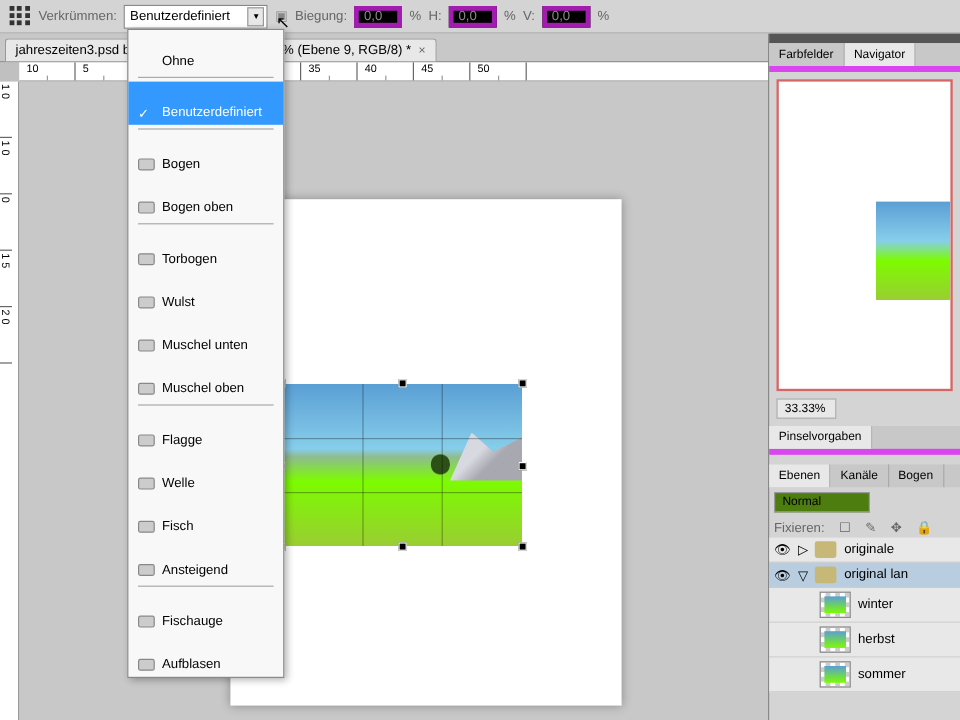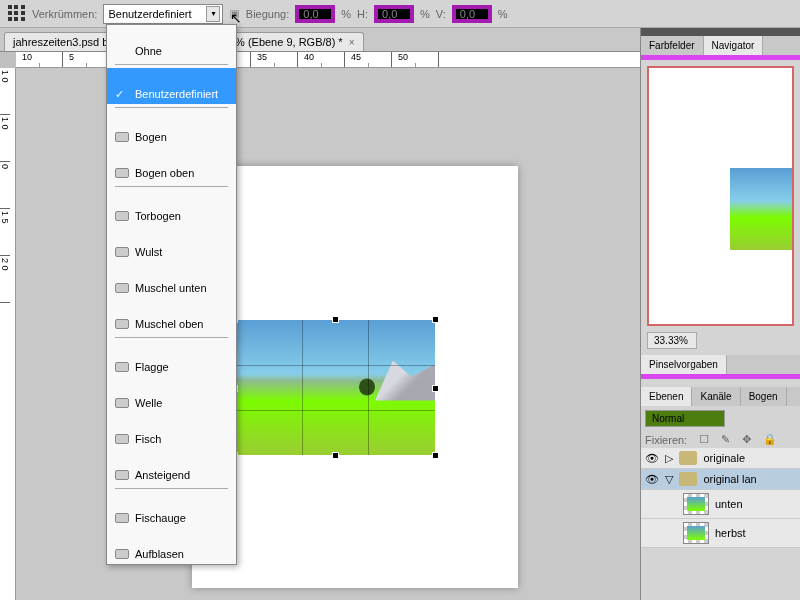--- a/index.html
+++ b/index.html
@@ -227,23 +227,29 @@
         <div class="layer-row sel">
           <span class="eye">👁</span>
           <span>▽</span>
           <span class="folder-icon"></span>
           <span>original lan</span>
         </div>
         <div class="layer-row">
           <span class="eye"></span>
           <span style="width:12px"></span>
           <div class="layer-thumb"></div>
-          <span>unten</span>
+          <span>winter</span>
         </div>
         <div class="layer-row">
           <span class="eye"></span>
           <span style="width:12px"></span>
           <div class="layer-thumb"></div>
           <span>herbst</span>
         </div>
+        <div class="layer-row">
+          <span class="eye"></span>
+          <span style="width:12px"></span>
+          <div class="layer-thumb"></div>
+          <span>sommer</span>
+        </div>
       </div>
   </div>
 </div>
 
 </body></html>

